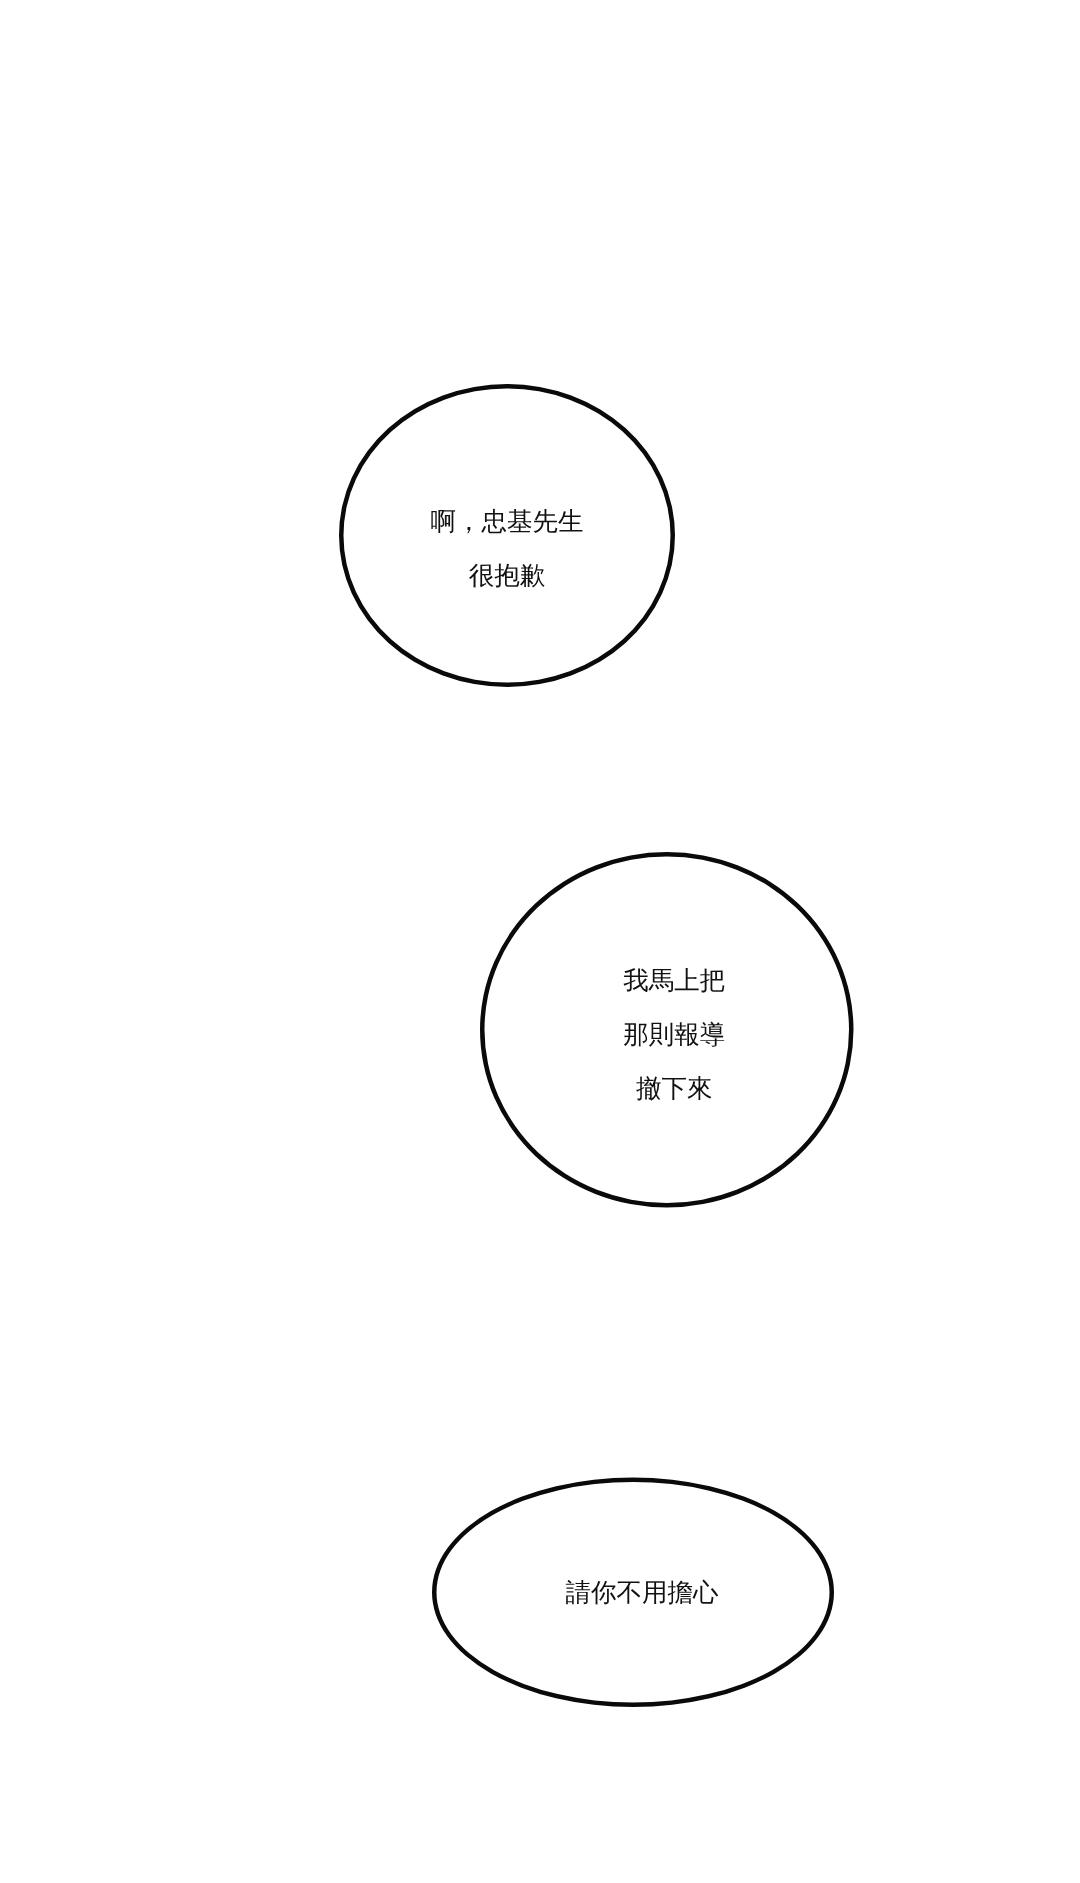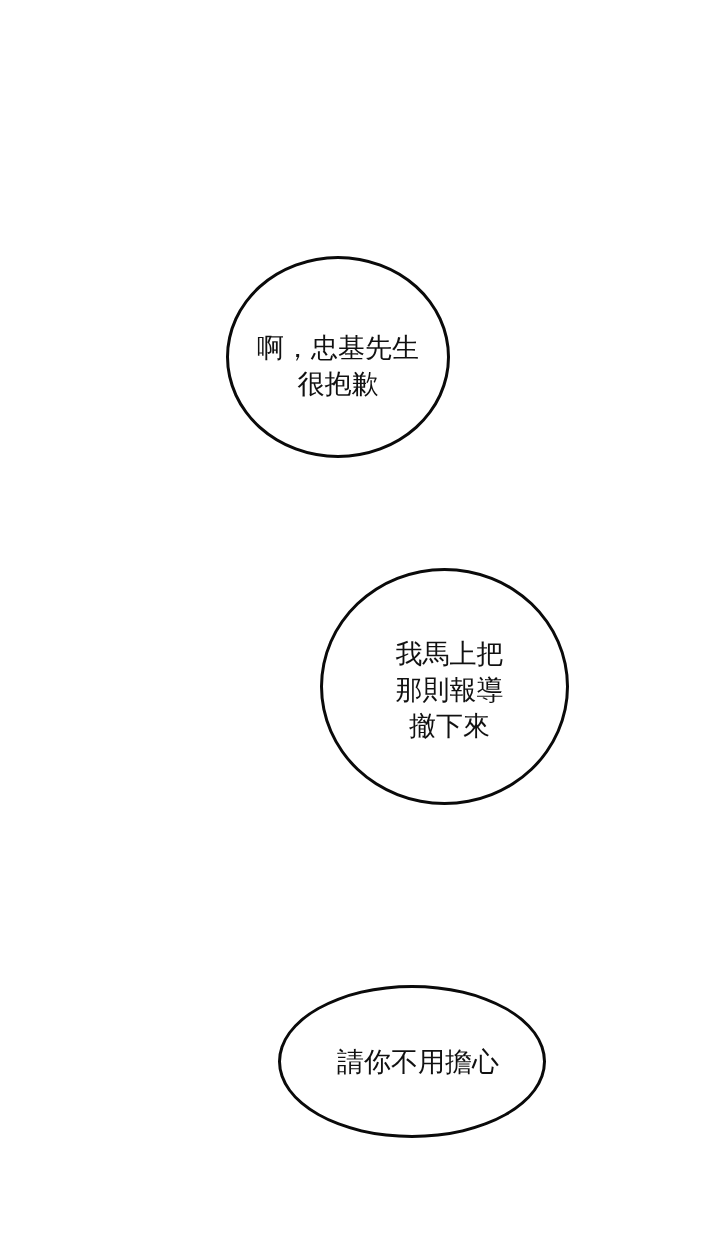--- a/index.html
+++ b/index.html
@@ -28,30 +28,30 @@
       border: 3px solid #0a0a0a;
       border-radius: 50%;
       background: #ffffff;
       display: flex;
       align-items: center;
       justify-content: center;
       text-align: center;
     }
     .bubble-text {
       color: #111111;
-      font-size: 27px;
+      font-size: 17px;
       line-height: 36px;
       letter-spacing: 0px;
       white-space: pre-line;
     }
     #bubble-1 { left: 226px; top: 256px; width: 224px; height: 202px; }
     #bubble-1 .bubble-text { margin-top: 18px; }
     #bubble-2 { left: 320px; top: 568px; width: 249px; height: 237px; }
     #bubble-2 .bubble-text { margin-top: 6px; margin-left: 10px; }
-    #bubble-3 { left: 278px; top: 985px; width: 268px; height: 153px; align-items: center; }
+    #bubble-3 { left: 288px; top: 985px; width: 268px; height: 153px; align-items: center; }
     #bubble-3 .bubble-text { margin-left: 12px; }
   </style>
 </head>
 <body>
 
 <div class="panel">
   <div class="bubble" id="bubble-1">
     <span class="bubble-text">啊，忠基先生
 很抱歉</span>
   </div>

